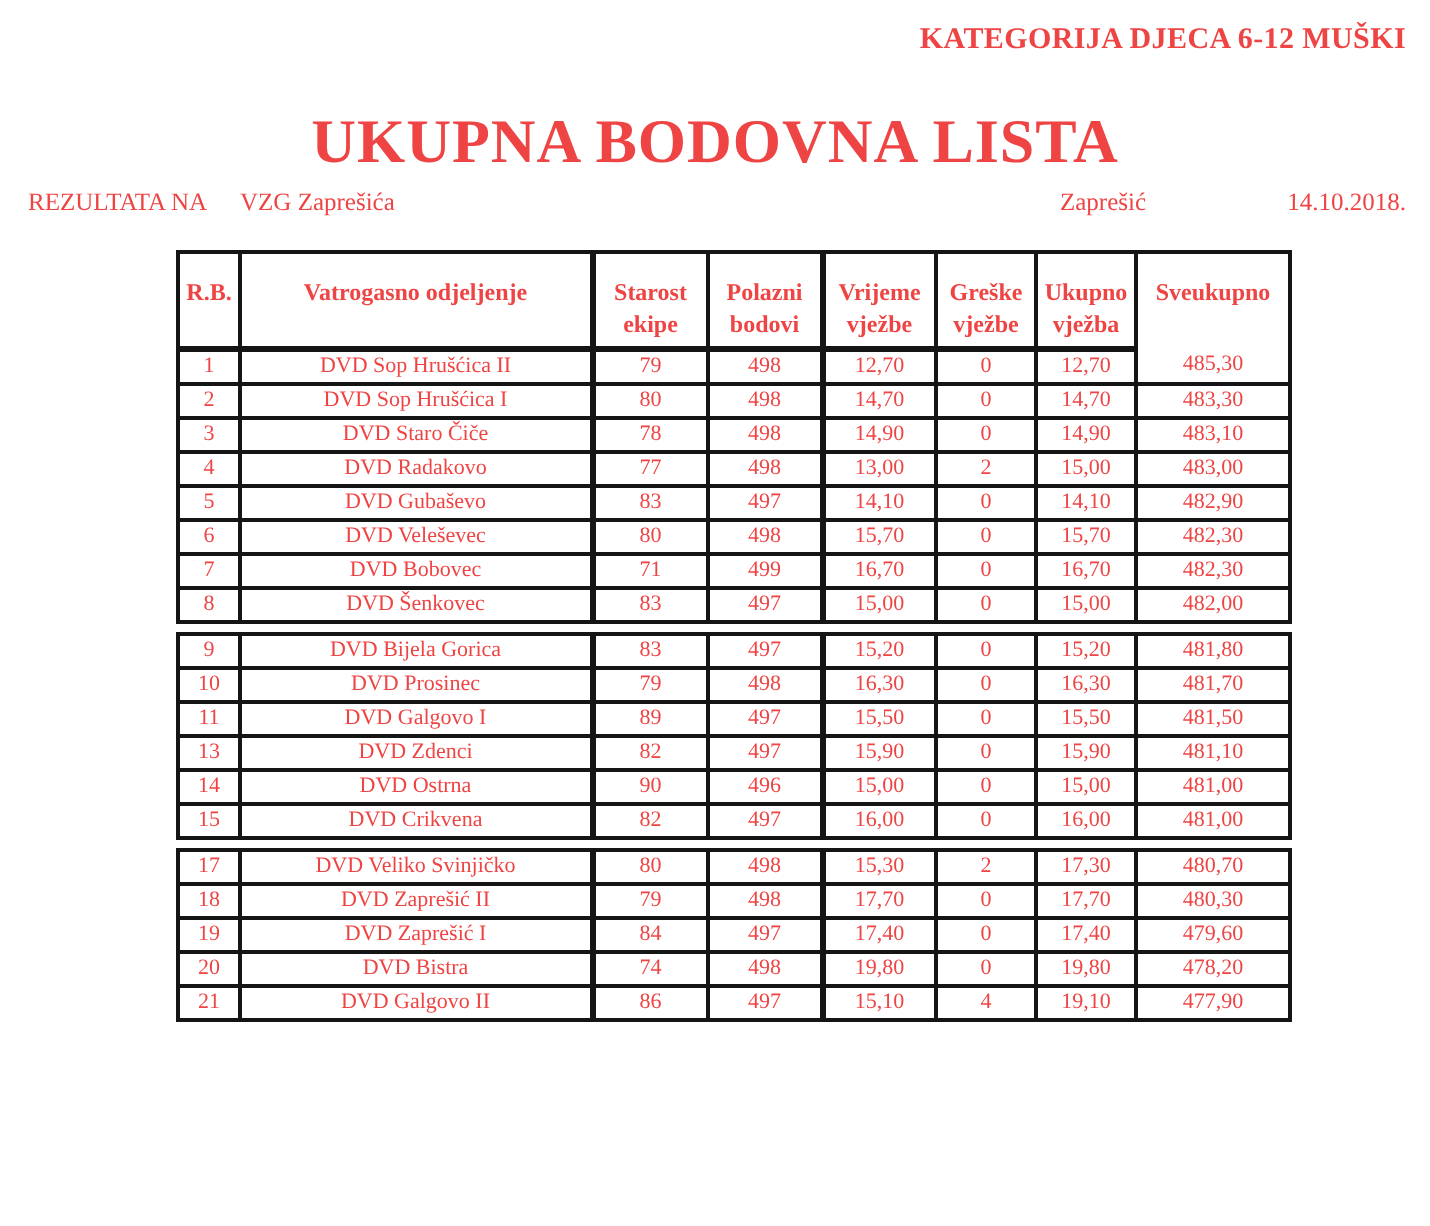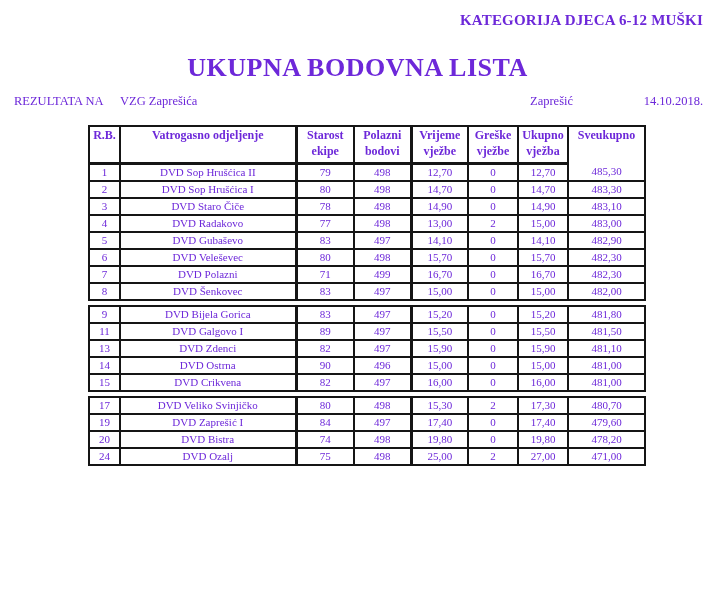--- a/index.html
+++ b/index.html
@@ -1,27 +1,27 @@
 <!DOCTYPE html>
 <html><head>
 <meta charset="utf-8">
 <style>
   html,body { margin:0; padding:0; background:#ffffff; }
   .page {
     position:relative; width:715px; height:613px; background:#ffffff;
-    font-family:"Liberation Serif","DejaVu Serif",serif; color:#6d28d9;
+    font-family:"Liberation Serif","DejaVu Serif",serif; color:#ef4444;
     overflow:hidden;
   }
   .category {
     position:absolute; top:12px; right:12px;
     font-weight:bold; font-size:15px; letter-spacing:0.2px;
   }
   .doc-title {
     position:absolute; top:53px; left:0; width:100%;
-    text-align:center; font-weight:bold; font-size:26px; letter-spacing:0.5px;
+    text-align:center; font-weight:bold; font-size:31px; letter-spacing:0.5px;
   }
   .subtitle { position:absolute; top:94px; left:0; width:100%; height:18px;
     font-weight:normal; font-size:12.5px; }
   .subtitle span { position:absolute; white-space:nowrap; }
   .st-prefix   { left:14px; }
   .st-org      { left:120px; }
   .st-event    { left:226px; }
   .st-loc      { left:530px; }
   .st-date     { right:12px; }
 
@@ -32,21 +32,21 @@
   col.c4 { width:57px; }  col.c5 { width:57px; }  col.c6 { width:50px; }
   col.c7 { width:50px; }  col.c8 { width:77px; }
   th, td {
     border:2px solid #151515; text-align:center; padding:0 1px;
     overflow:hidden; white-space:normal;
   }
   th:nth-child(3), td:nth-child(3),
   th:nth-child(5), td:nth-child(5) { border-left-width:3px; }
   thead th {
     font-size:12px; font-weight:bold; vertical-align:top;
-    line-height:1.3; height:34px; padding-top:1px;
+    line-height:1.3; height:34px; padding-top:12px;
     border-bottom-width:3px;
     margin-left:24px;
   }
   thead th:last-child { border-bottom-style:hidden; }
   td { font-size:11px; height:15px; line-height:15px; white-space:nowrap; }
 </style>
 </head>
 <body>
 
 <div class="page">
@@ -142,21 +142,21 @@
             <td>DVD Veleševec</td>
             <td>80</td>
             <td>498</td>
             <td>15,70</td>
             <td>0</td>
             <td>15,70</td>
             <td>482,30</td>
           </tr>
           <tr>
             <td>7</td>
-            <td>DVD Polazni</td>
+            <td>DVD Bobovec</td>
             <td>71</td>
             <td>499</td>
             <td>16,70</td>
             <td>0</td>
             <td>16,70</td>
             <td>482,30</td>
           </tr>
           <tr>
             <td>8</td>
             <td>DVD Šenkovec</td>
@@ -186,20 +186,30 @@
             <td>9</td>
             <td>DVD Bijela Gorica</td>
             <td>83</td>
             <td>497</td>
             <td>15,20</td>
             <td>0</td>
             <td>15,20</td>
             <td>481,80</td>
           </tr>
           <tr>
+            <td>10</td>
+            <td>DVD Prosinec</td>
+            <td>79</td>
+            <td>498</td>
+            <td>16,30</td>
+            <td>0</td>
+            <td>16,30</td>
+            <td>481,70</td>
+          </tr>
+          <tr>
             <td>11</td>
             <td>DVD Galgovo I</td>
             <td>89</td>
             <td>497</td>
             <td>15,50</td>
             <td>0</td>
             <td>15,50</td>
             <td>481,50</td>
           </tr>
           <tr>
@@ -251,46 +261,56 @@
             <td>17</td>
             <td>DVD Veliko Svinjičko</td>
             <td>80</td>
             <td>498</td>
             <td>15,30</td>
             <td>2</td>
             <td>17,30</td>
             <td>480,70</td>
           </tr>
           <tr>
+            <td>18</td>
+            <td>DVD Zaprešić II</td>
+            <td>79</td>
+            <td>498</td>
+            <td>17,70</td>
+            <td>0</td>
+            <td>17,70</td>
+            <td>480,30</td>
+          </tr>
+          <tr>
             <td>19</td>
             <td>DVD Zaprešić I</td>
             <td>84</td>
             <td>497</td>
             <td>17,40</td>
             <td>0</td>
             <td>17,40</td>
             <td>479,60</td>
           </tr>
           <tr>
             <td>20</td>
             <td>DVD Bistra</td>
             <td>74</td>
             <td>498</td>
             <td>19,80</td>
             <td>0</td>
             <td>19,80</td>
             <td>478,20</td>
           </tr>
           <tr>
-            <td>24</td>
-            <td>DVD Ozalj</td>
-            <td>75</td>
-            <td>498</td>
-            <td>25,00</td>
-            <td>2</td>
-            <td>27,00</td>
-            <td>471,00</td>
+            <td>21</td>
+            <td>DVD Galgovo II</td>
+            <td>86</td>
+            <td>497</td>
+            <td>15,10</td>
+            <td>4</td>
+            <td>19,10</td>
+            <td>477,90</td>
           </tr>
         </tbody>
     </table>
   </div>
 
 </div>
 
 </body></html>

